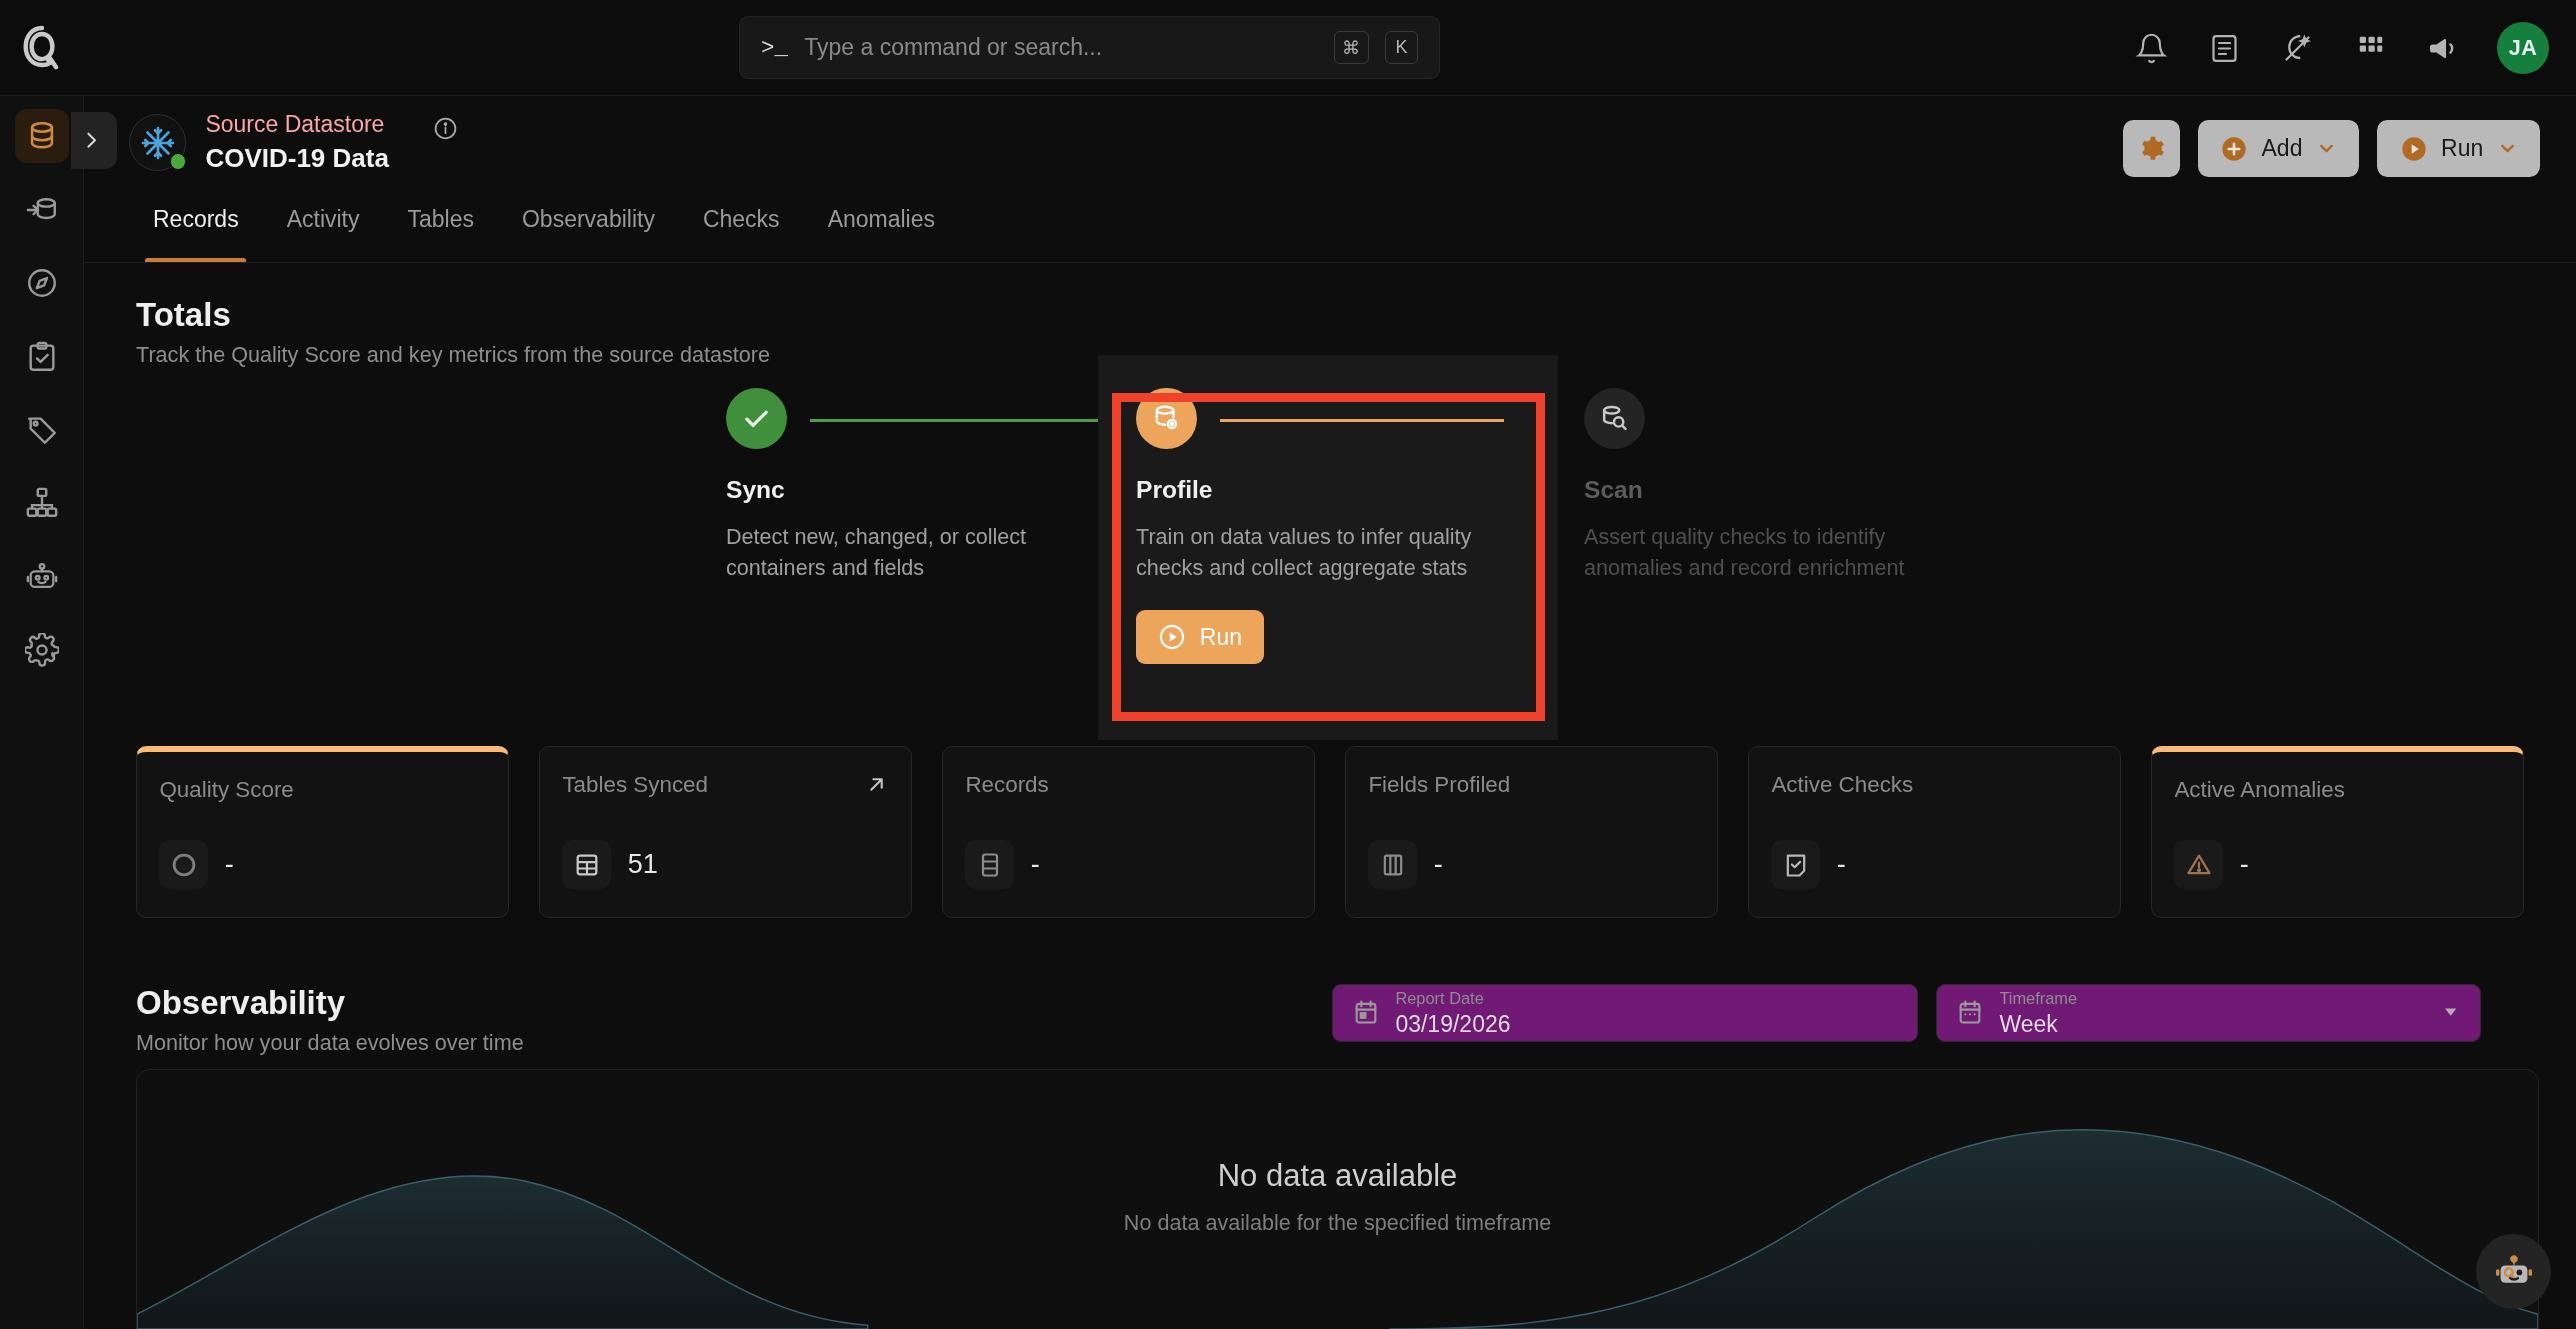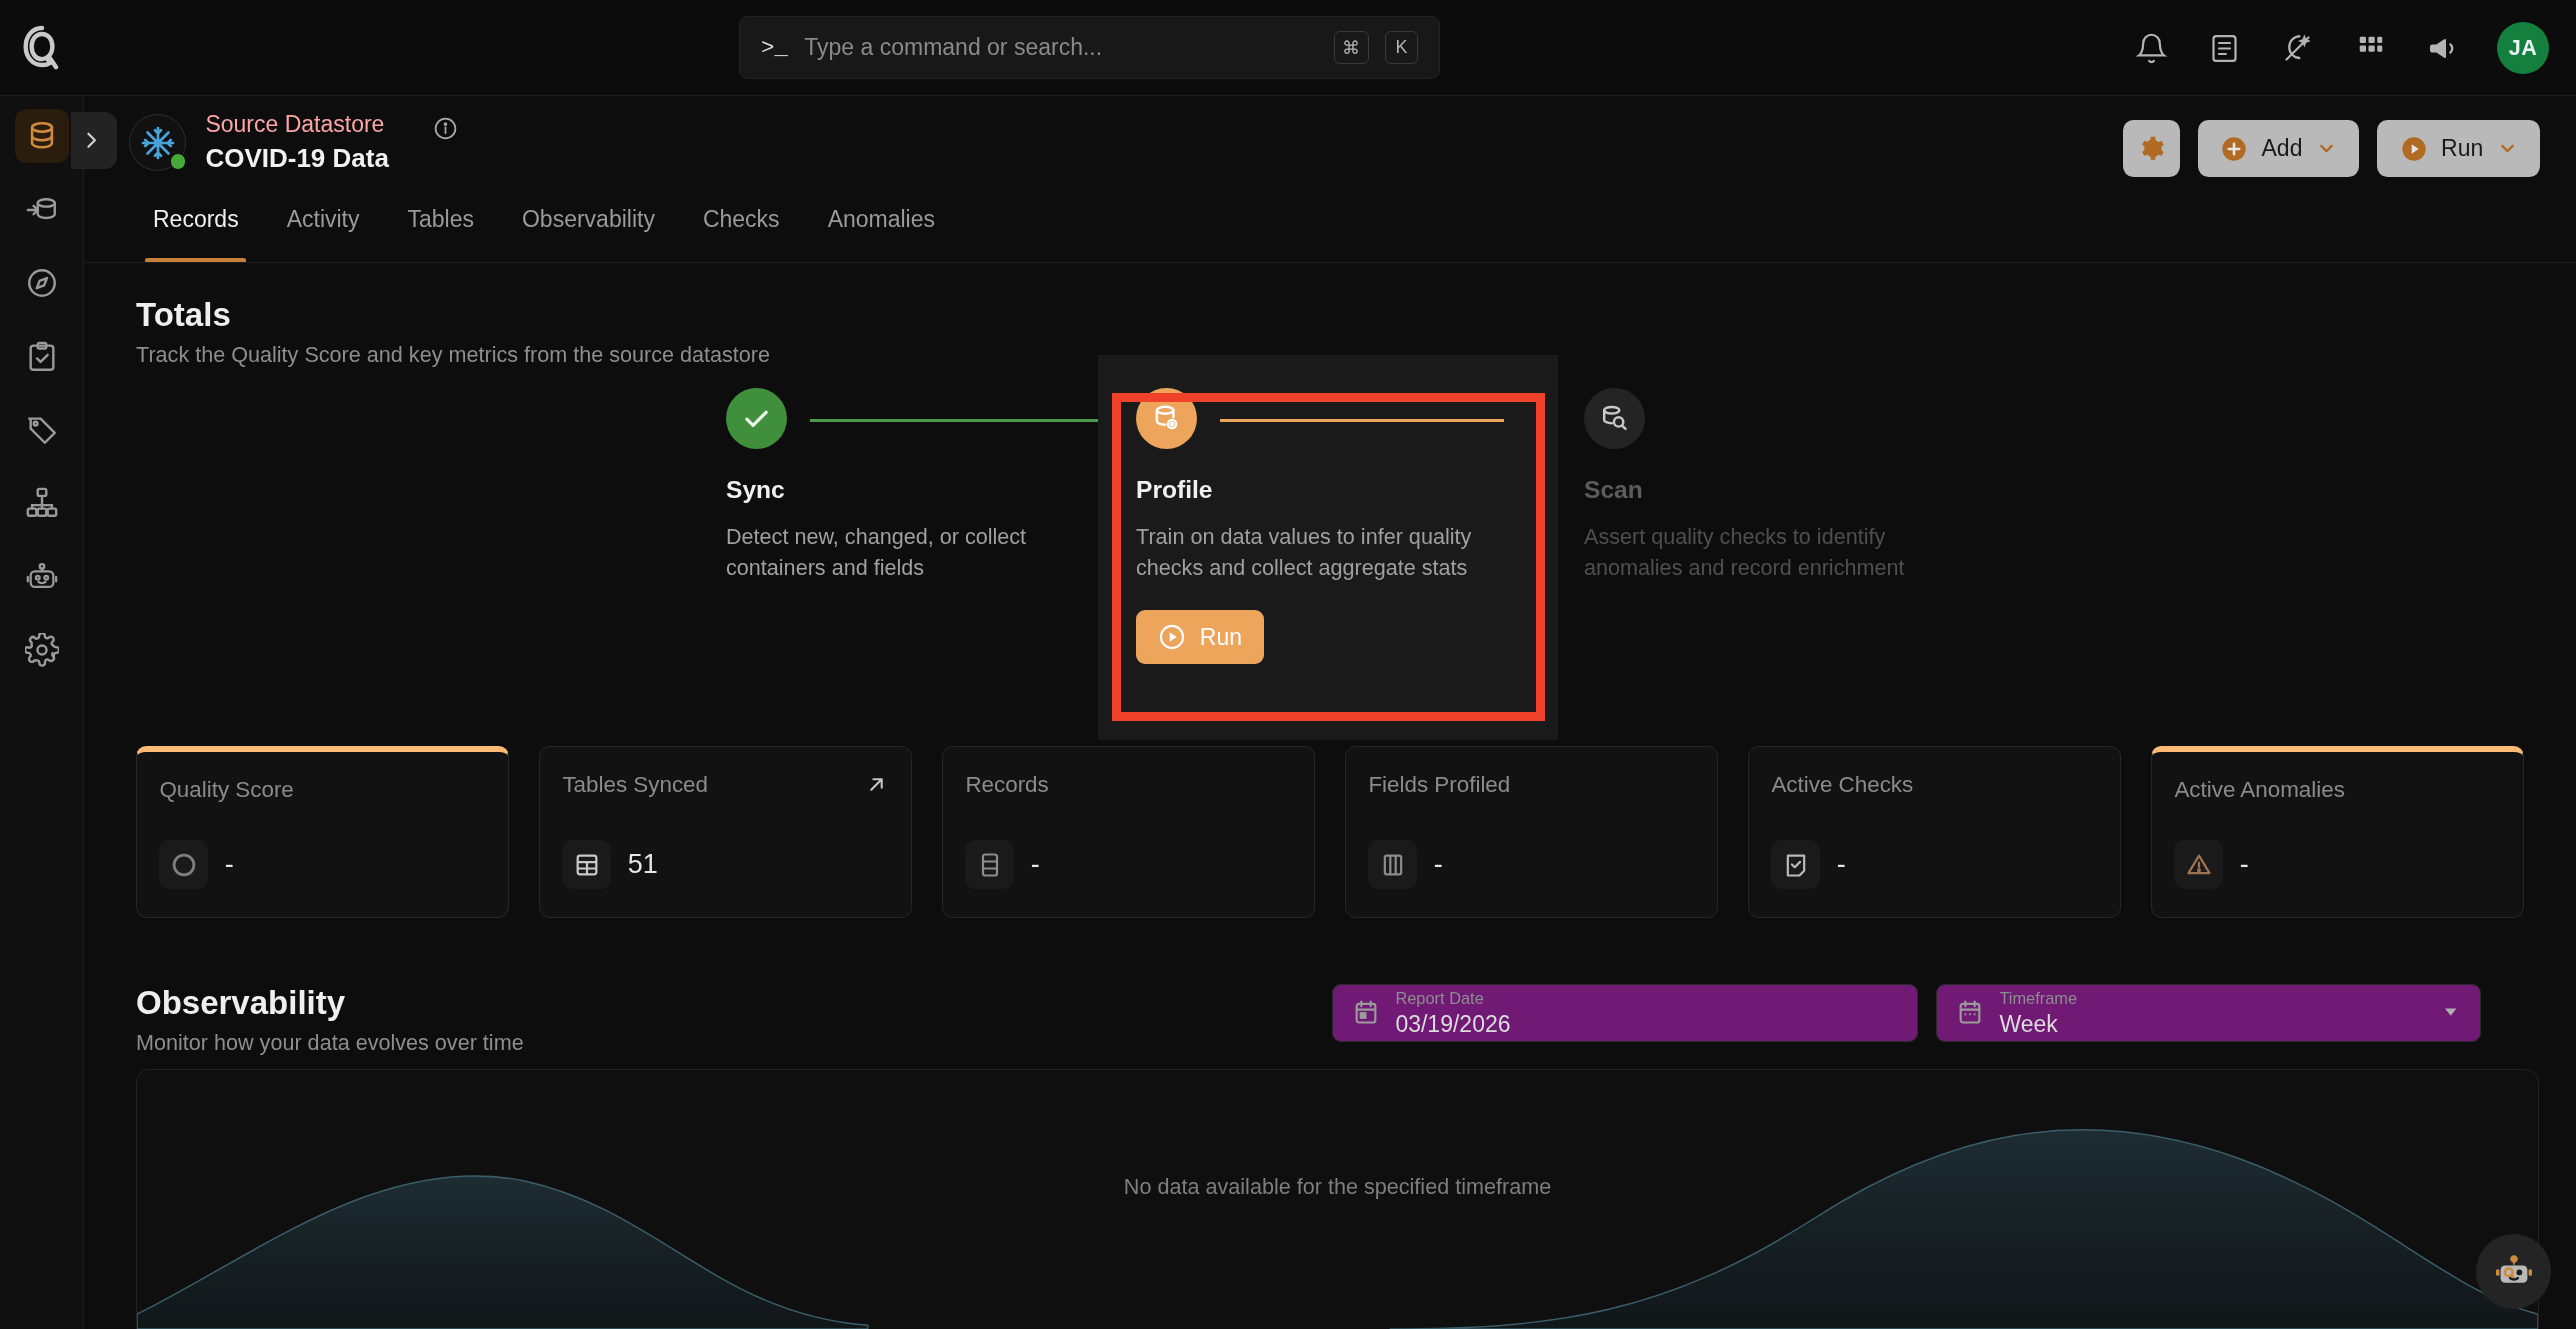--- a/index.html
+++ b/index.html
@@ -555,20 +555,21 @@
       <defs>
         <linearGradient id="wg" x1="0" y1="0" x2="0" y2="1">
           <stop offset="0%" stop-color="#2a4650" stop-opacity="0.55"></stop>
           <stop offset="100%" stop-color="#16242b" stop-opacity="0.35"></stop>
         </linearGradient>
       </defs>
       <path d="M0,330 C160,250 330,110 520,150 C700,190 780,330 980,345 L980,350 L0,350 Z" fill="url(#wg)" stroke="#3a5f6b" stroke-width="2"></path>
       <path d="M1680,350 C1900,350 2050,330 2250,200 C2420,90 2600,40 2820,120 C3000,186 3100,300 3220,330 L3220,350 Z" fill="url(#wg)" stroke="#3a5f6b" stroke-width="2"></path>
     </svg>
     <div class="empty-state">
+      <div class="empty-title">No data available</div>
       <div class="empty-sub">No data available for the specified timeframe</div>
     </div>
   </div>
 
   <div class="botfab">
     <svg width="46" height="46" viewBox="0 0 24 24">
       <path d="M12 3.2c1.1 0 2 .9 2 2 0 .9-.6 1.6-1.4 1.9L12 9l-.6-1.9A2 2 0 0110 5.2c0-1.1.9-2 2-2z" fill="#d08a3e"></path>
       <rect x="2.6" y="10.6" width="1.8" height="3.4" rx="0.8" fill="#d08a3e"></rect>
       <rect x="19.6" y="10.6" width="1.8" height="3.4" rx="0.8" fill="#d08a3e"></rect>
       <rect x="5" y="8.6" width="14" height="9" rx="2.4" fill="#b9b9b9"></rect>

